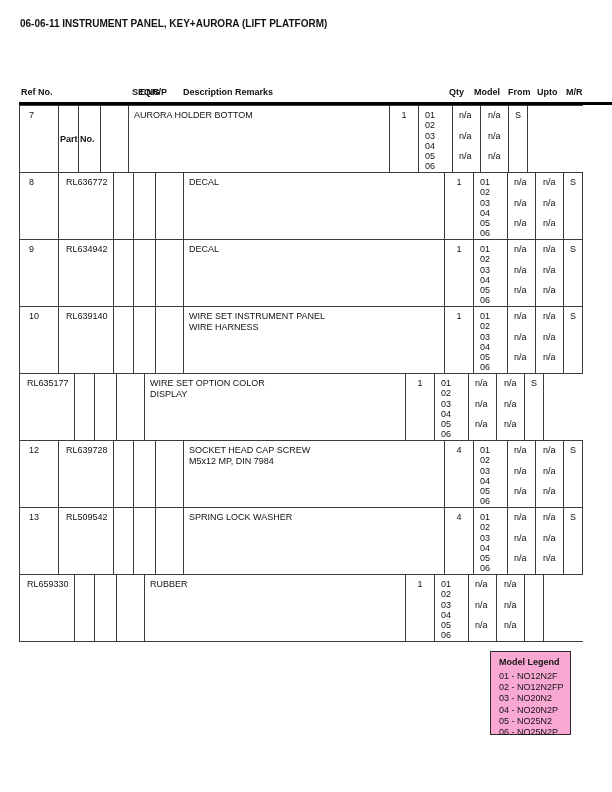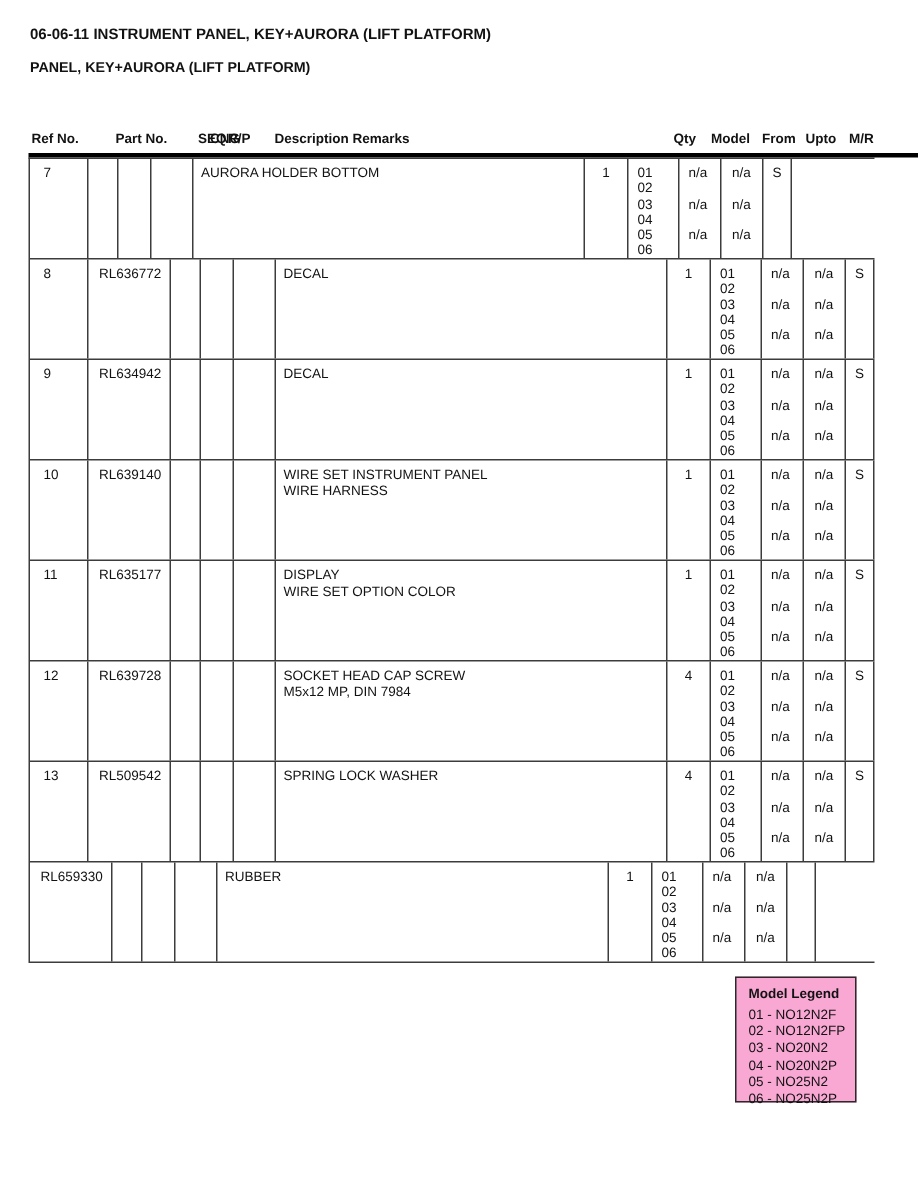--- a/index.html
+++ b/index.html
@@ -15,21 +15,21 @@
   }
   .breadcrumb {
     position:absolute; left:20px; top:40px; width:585px;
     font-size:9.5px; font-weight:bold; line-height:11.5px;
   }
   .col-headers {
     position:absolute; left:19px; top:87px; width:593px; height:13px;
     font-size:9px; font-weight:bold;
   }
   .col-headers span { position:absolute; top:0; white-space:nowrap; }
-  .h-ref{left:2px;} .h-part{left:58px;} .h-rp{left:89px;padding-left:44px;} .h-seq{left:113px;}
+  .h-ref{left:2px;} .h-part{left:41px;margin-top:47px;} .h-rp{left:89px;padding-left:44px;} .h-seq{left:113px;}
   .h-cng{left:121px;} .h-desc{left:164px;} .h-qty{left:430px;text-align:center;} .h-model{left:455px;}
   .h-from{left:489px;} .h-upto{left:518px;} .h-mr{left:547px;}
   .thick-rule {
     position:absolute; left:19px; top:102px; width:593px; height:3px; background:#000;
   }
   .ptable {
     position:absolute; left:19px; top:105px; width:564px;
     border-left:1px solid #3c3c3c; border-top:1px solid #3c3c3c;
   }
   .prow { display:flex; height:67px; border-bottom:1px solid #3c3c3c; }
@@ -56,21 +56,20 @@
   }
   .legend-title { font-size:9px; font-weight:bold; margin-bottom:4px; white-space:nowrap; }
   .legend-item  { font-size:9px; line-height:11.2px; white-space:nowrap; }
 </style>
 </head>
 <body>
 
 <div class="page-title">06-06-11 INSTRUMENT PANEL, KEY+AURORA (LIFT PLATFORM)</div>
 
 <div class="breadcrumb">
-  <div>PANEL, KEY+AURORA (LIFT PLATFORM)</div>
 </div>
 
 <div class="col-headers">
   <span class="h-ref">Ref No.</span>
   <span class="h-part">Part No.</span>
   <span class="h-rp">R/P</span>
   <span class="h-seq">SEQ</span>
   <span class="h-cng">CNG</span>
   <span class="h-desc">Description Remarks</span>
   <span class="h-qty">Qty</span>
@@ -229,28 +228,27 @@
       <div class="mline"></div>
       <div class="mline">n/a</div>
       <div class="mline"></div>
       <div class="mline">n/a</div>
       <div class="mline"></div>
     </div>
     <div class="cell c-mr">S</div>
   </div>
 
   <div class="prow">
-    <div class="cell c-ref">11</div>
     <div class="cell c-part">RL635177</div>
     <div class="cell c-rp"></div>
     <div class="cell c-seq"></div>
     <div class="cell c-cng"></div>
     <div class="cell c-desc">
+      <div class="dline">WIRE SET OPTION COLOR</div>
       <div class="dline">DISPLAY</div>
-      <div class="dline">WIRE SET OPTION COLOR</div>
     </div>
     <div class="cell c-qty">1</div>
     <div class="cell c-model">
       <div class="mline">01</div>
       <div class="mline">02</div>
       <div class="mline">03</div>
       <div class="mline">04</div>
       <div class="mline">05</div>
       <div class="mline">06</div>
     </div>

